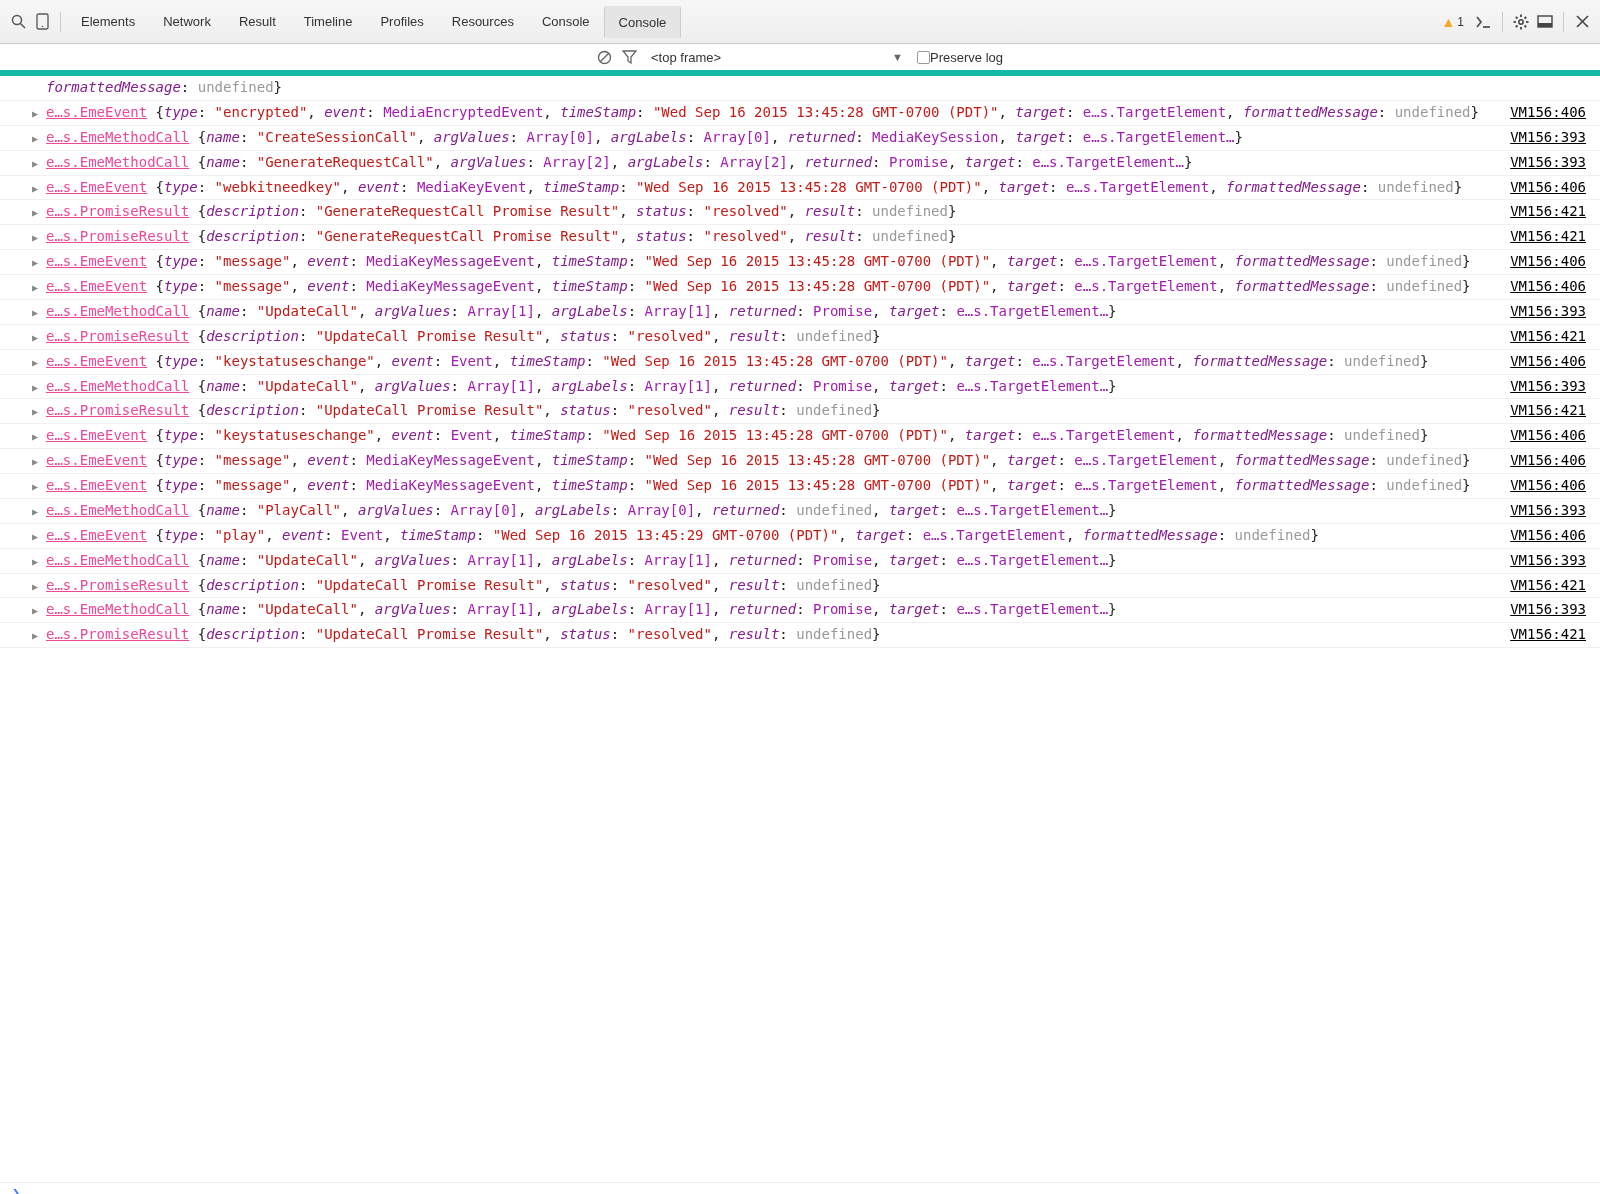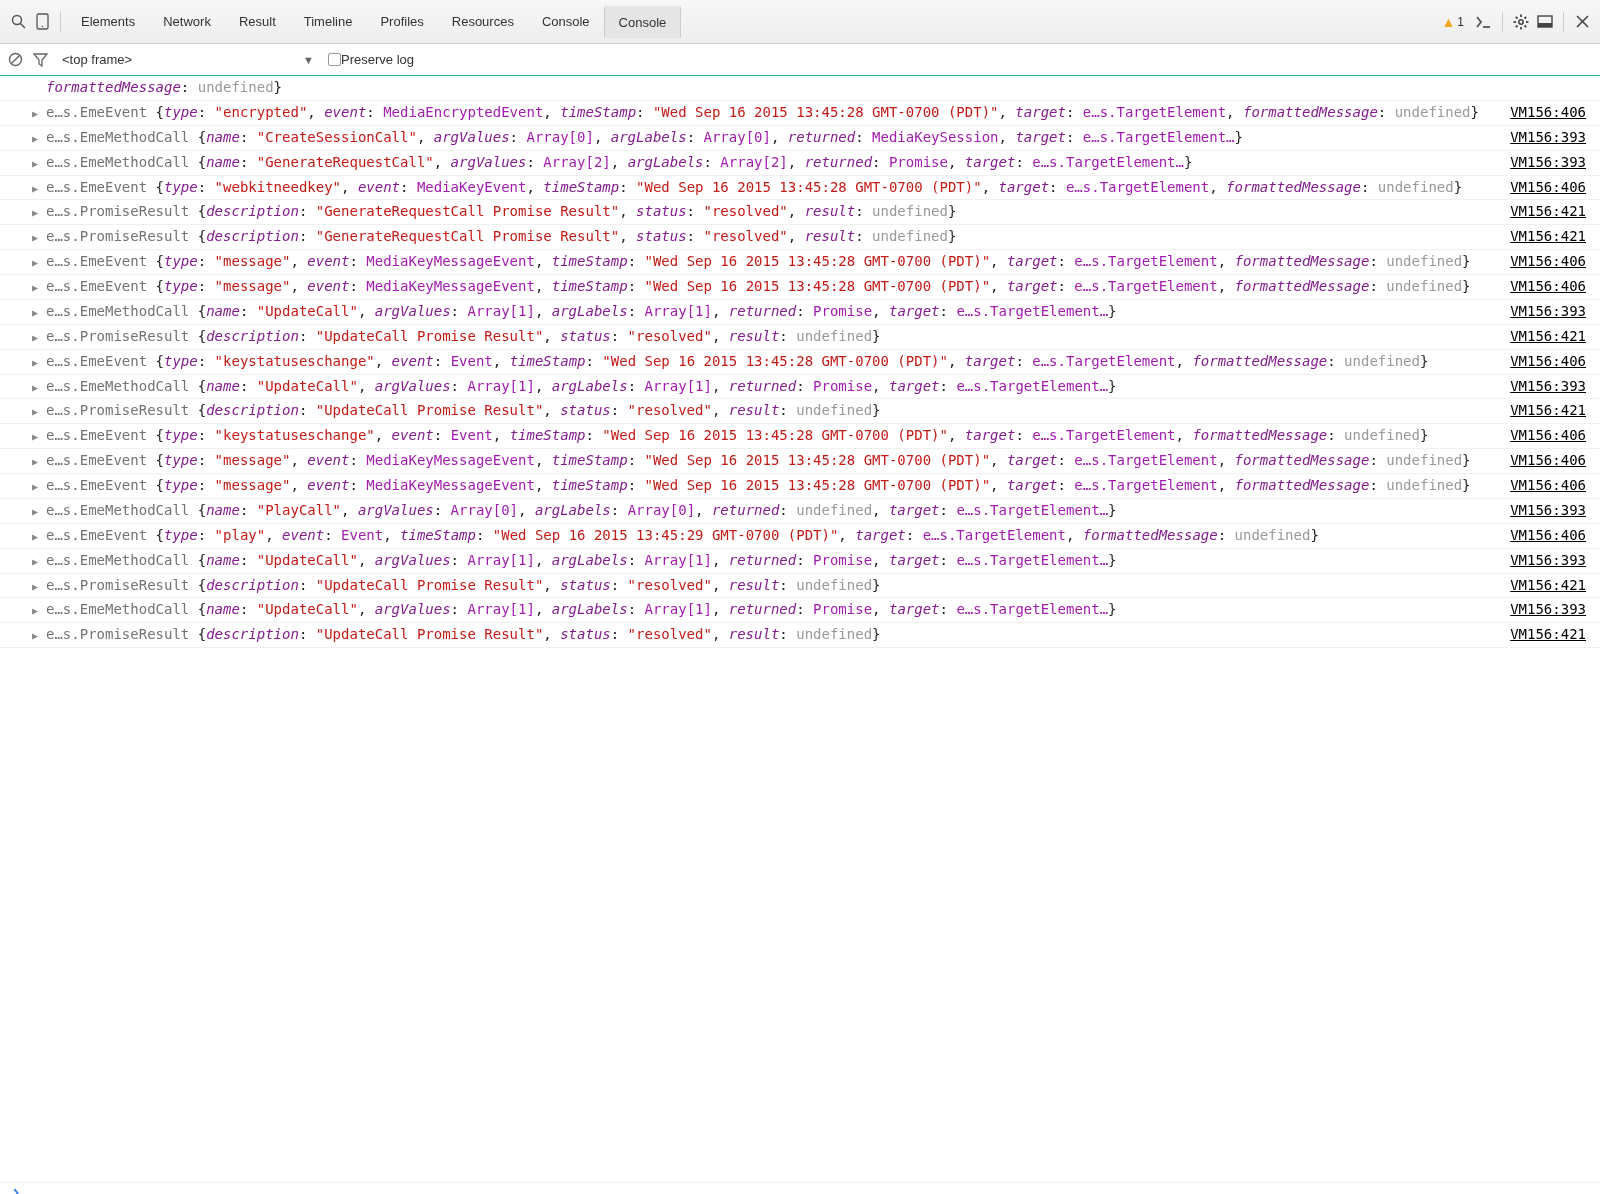--- a/index.html
+++ b/index.html
@@ -50,24 +50,25 @@
 .spacer { flex:1; }
 .warn-badge {
   display: flex; align-items: center; gap: 2px;
   color: #333; font-size: 12px;
   margin-right: 8px;
 }
 .warn-tri { color: #f5a623; font-size: 14px; }
 .subbar {
   display: flex; align-items: center;
   height: 32px;
-  border-bottom: 1px solid #14b8a6;
+  border-bottom: 6px solid #14b8a6;
   padding: 0 8px;
   gap: 10px;
   font-size: 13px;
+  justify-content: center;
 }
 .subbar .icon-btn { color:#666; }
 .frame-select {
   display: flex; align-items: center; gap: 6px;
   min-width: 260px;
   color: #333;
   padding: 0 4px;
   cursor: pointer;
 }
 .frame-select .caret { margin-left: auto; color:#666; font-size:11px; }
@@ -112,21 +113,21 @@
 .entry .tri::before {
   content: '▶';
   color: #888;
   font-size: 10px;
   margin-right: 4px;
 }
 .k { color: #841d8e; font-style: italic; }
 .s { color: #c41a16; }
 .u { color: #999; }
 .v { color: #a21caf; }
-.cls { color: #737373; }
+.cls { color: #ec4899; text-decoration: underline; }
 
 .prompt {
   position: absolute;
   bottom: 0; left: 0; right:0;
   height: 24px;
   padding: 2px 12px;
   color: #367cf1;
   font-family: Menlo, Monaco, Consolas, monospace;
   font-size: 14px;
   border-top: 1px solid #eee;

